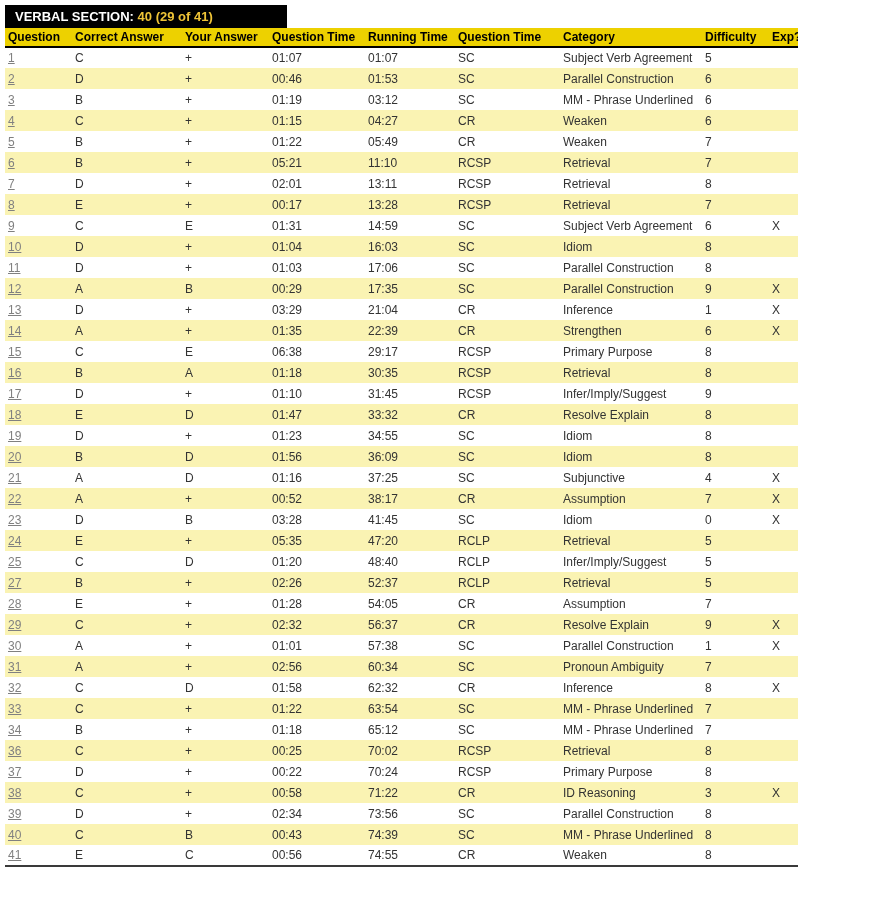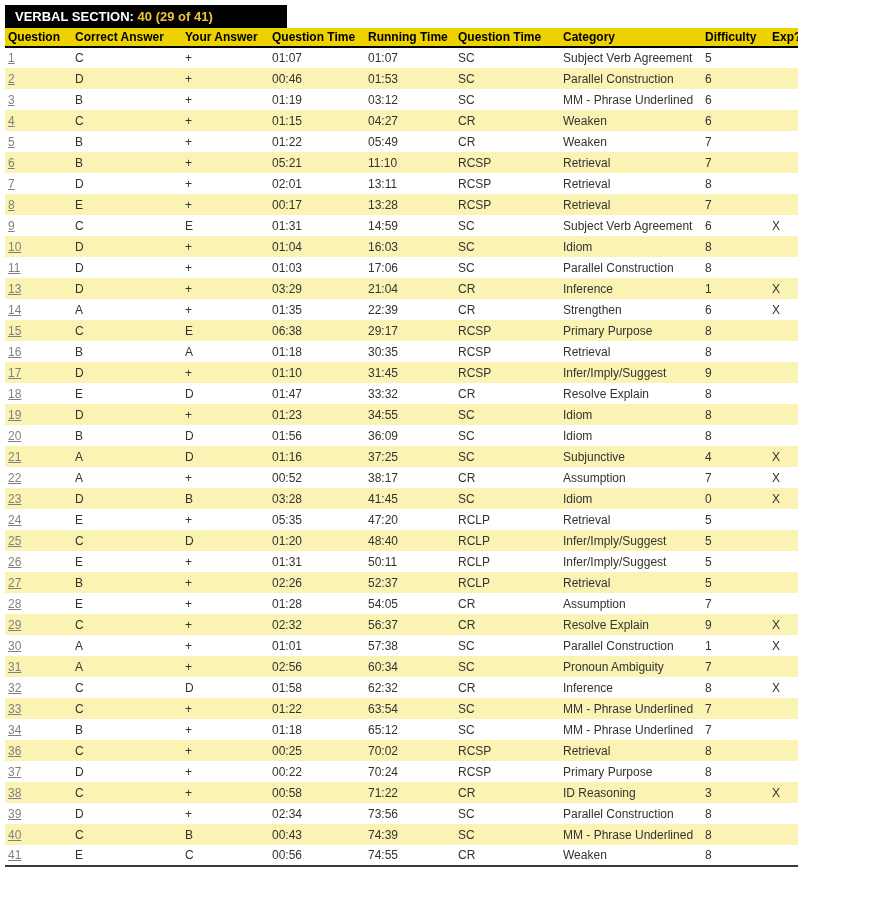--- a/index.html
+++ b/index.html
@@ -216,20 +216,32 @@
           <td>+</td>
           <td>01:03</td>
           <td>17:06</td>
           <td>SC</td>
           <td>Parallel Construction</td>
           <td>8</td>
           <td></td>
           <td></td>
         </tr>
         <tr>
+          <td><a class="qlink">12</a></td>
+          <td>A</td>
+          <td>B</td>
+          <td>00:29</td>
+          <td>17:35</td>
+          <td>SC</td>
+          <td>Parallel Construction</td>
+          <td>9</td>
+          <td>X</td>
+          <td></td>
+        </tr>
+        <tr>
           <td><a class="qlink">13</a></td>
           <td>D</td>
           <td>+</td>
           <td>03:29</td>
           <td>21:04</td>
           <td>CR</td>
           <td>Inference</td>
           <td>1</td>
           <td>X</td>
           <td></td>
@@ -365,32 +377,20 @@
           <td>5</td>
           <td></td>
           <td></td>
         </tr>
         <tr>
           <td><a class="qlink">25</a></td>
           <td>C</td>
           <td>D</td>
           <td>01:20</td>
           <td>48:40</td>
-          <td>RCLP</td>
-          <td>Infer/Imply/Suggest</td>
-          <td>5</td>
-          <td></td>
-          <td></td>
-        </tr>
-        <tr>
-          <td><a class="qlink">26</a></td>
-          <td>E</td>
-          <td>+</td>
-          <td>01:31</td>
-          <td>50:11</td>
           <td>RCLP</td>
           <td>Infer/Imply/Suggest</td>
           <td>5</td>
           <td></td>
           <td></td>
         </tr>
         <tr>
           <td><a class="qlink">27</a></td>
           <td>B</td>
           <td>+</td>

